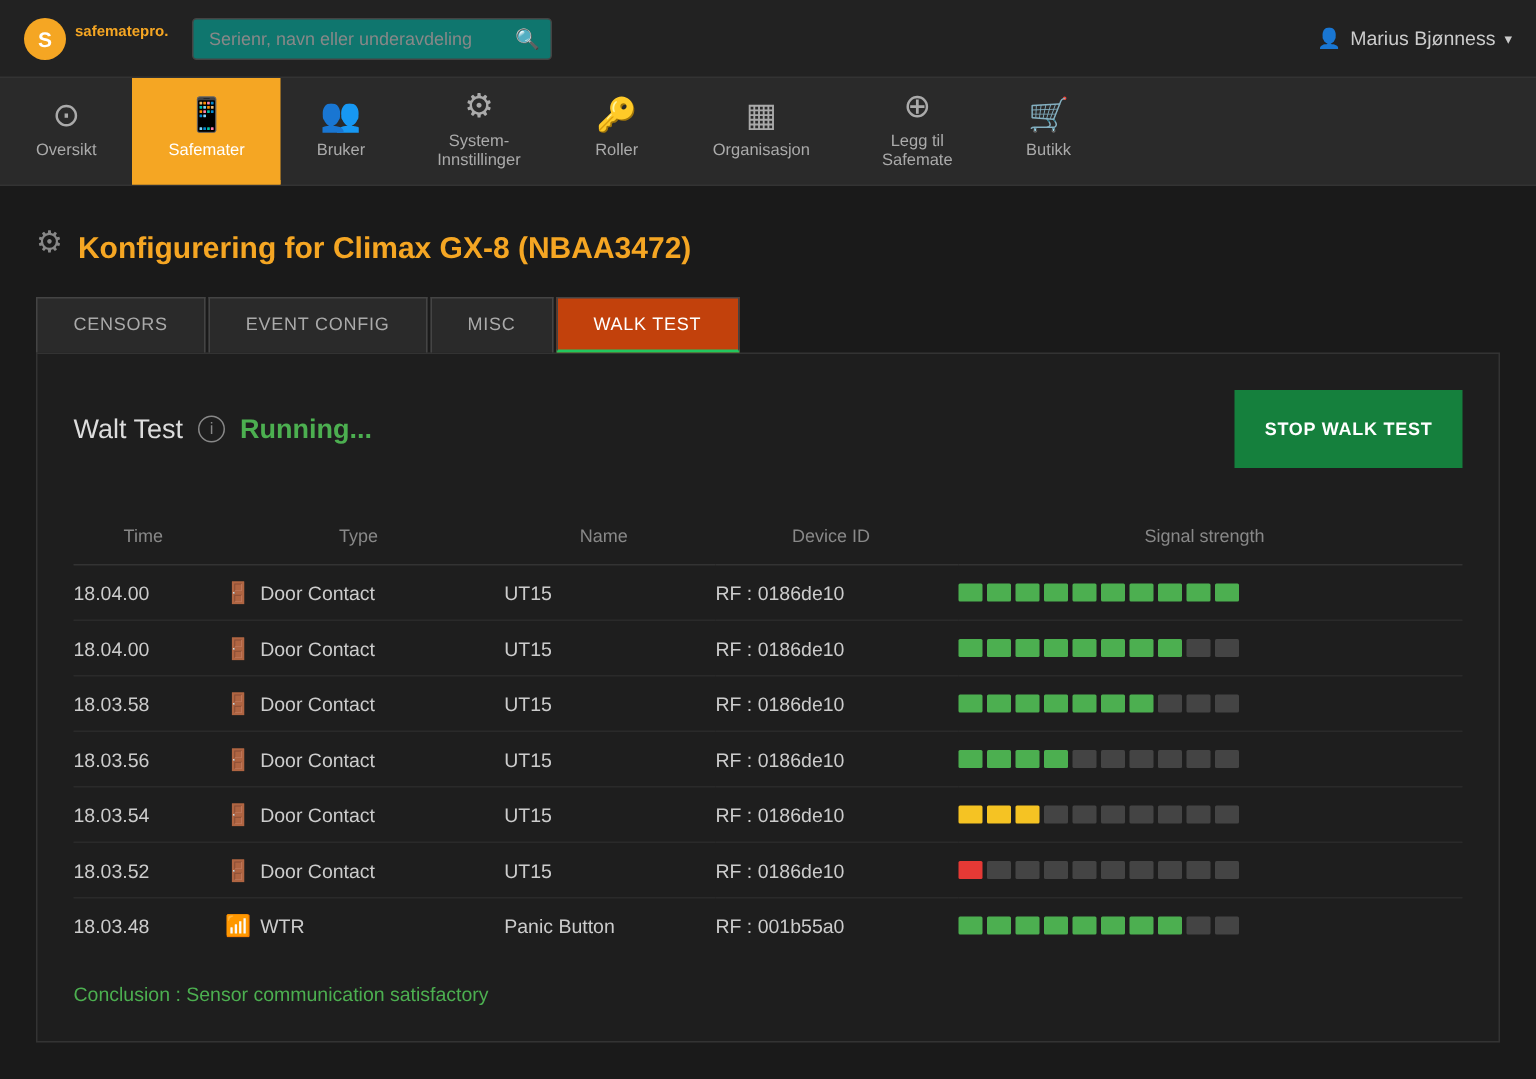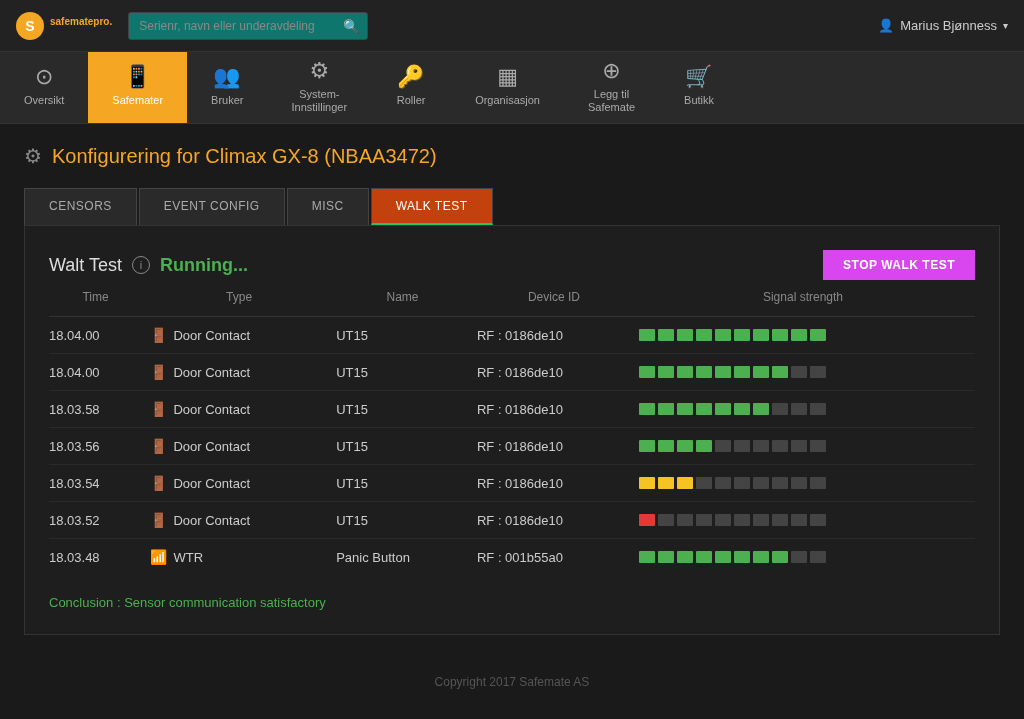--- a/index.html
+++ b/index.html
@@ -23,37 +23,37 @@
     
     .nav { background: #2a2a2a; display: flex; align-items: stretch; height: 72px; border-bottom: 1px solid #333; }
     .nav-item { display: flex; flex-direction: column; align-items: center; justify-content: center; padding: 0 24px; cursor: pointer; color: #aaa; font-size: 11px; gap: 4px; border-bottom: 3px solid transparent; text-decoration: none; min-width: 80px; }
     .nav-item.active { background: #f5a623; color: #fff; border-bottom-color: #f5a623; }
     .nav-item .nav-icon { font-size: 22px; }
     .nav-item .nav-label { font-size: 11px; text-align: center; line-height: 1.2; }
 
     
     .page-title-bar { display: flex; align-items: center; gap: 10px; padding: 20px 24px; }
     .page-title-bar .gear-icon { color: #888; font-size: 20px; }
-    .page-title-bar h1 { font-size: 20px; font-weight: normal; color: #ddd; }
+    .page-title-bar h1 { font-size: 20px; font-weight: bold; color: #ddd; margin-top: 11px; }
     .page-title-bar h1 span { color: #f5a623; }
 
     
     .tabs { display: flex; border-bottom: none; padding: 0 24px; }
     .tab { padding: 10px 24px; background: #2a2a2a; color: #aaa; font-size: 12px; cursor: pointer; border: 1px solid #444; border-bottom: none; margin-right: 2px; letter-spacing: 0.5px; text-align: center; }
     .tab.active { background: #c2410c; color: #fff; border-bottom: 2px solid #22c55e; }
 
     
     .main-content { background: #1e1e1e; margin: 0 24px 24px 24px; border: 1px solid #333; padding: 24px; }
 
     
-    .walk-test-header { display: flex; align-items: center; gap: 10px; margin-bottom: 4px; justify-content: center; }
+    .walk-test-header { display: flex; align-items: center; gap: 10px; margin-bottom: 32px; justify-content: center; }
     .walk-test-title { font-size: 18px; color: #ddd; font-weight: normal; }
     .info-icon { color: #888; font-size: 14px; cursor: pointer; border: 1px solid #888; border-radius: 50%; width: 18px; height: 18px; display: inline-flex; align-items: center; justify-content: center; font-size: 11px; }
     .running-text { color: #4caf50; font-size: 18px; font-weight: bold; }
-    .stop-btn { margin-left: auto; background: #d946ef; color: #fff; border: none; padding: 8px 20px; font-size: 12px; font-weight: bold; cursor: pointer; letter-spacing: 0.5px; }
+    .stop-btn { margin-left: auto; background: #15803d; color: #fff; border: none; padding: 19px 20px; font-size: 12px; font-weight: bold; cursor: pointer; letter-spacing: 0.5px; }
 
     
     .walk-table { width: 100%; border-collapse: collapse; }
     .walk-table th { color: #888; font-size: 12px; font-weight: normal; text-align: center; padding: 6px 8px 12px 0; border-bottom: 1px solid #333; }
     .walk-table td { padding: 10px 8px 10px 0; border-bottom: 1px solid #2a2a2a; color: #ccc; font-size: 13px; vertical-align: middle; }
     .walk-table tr:last-child td { border-bottom: none; }
 
     
     .device-icon { display: inline-flex; align-items: center; gap: 6px; }
     .door-icon { font-size: 16px; color: #aaa; }

